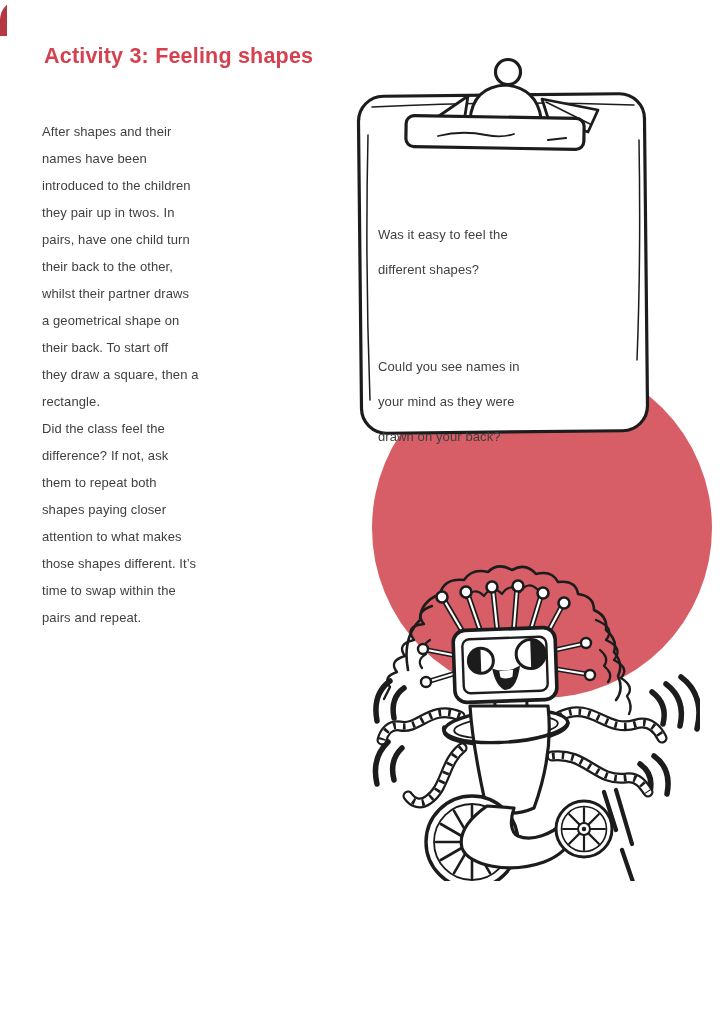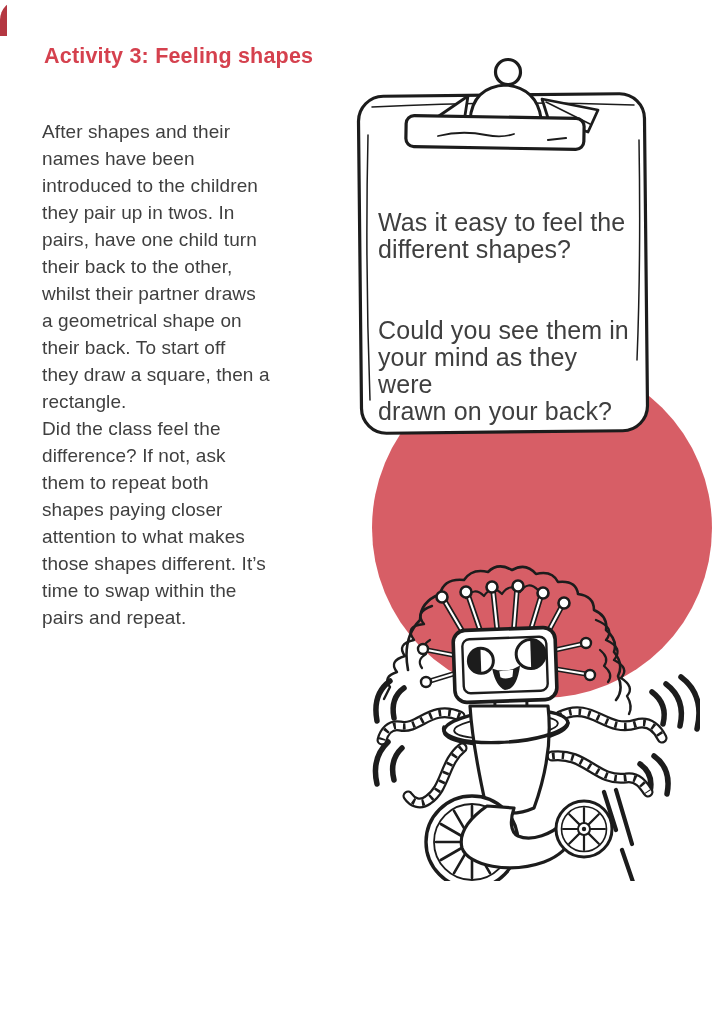--- a/index.html
+++ b/index.html
@@ -3,41 +3,41 @@
 <meta charset="utf-8">
 <style>
   html,body{margin:0;padding:0;background:#fff;}
   .page{position:relative;width:724px;height:881px;background:#fff;overflow:hidden;
         font-family:"Liberation Sans",sans-serif;border-radius:20px;}
 
   .heading{position:absolute;left:44px;top:44px;margin:0;
            font-size:21.5px;font-weight:700;letter-spacing:.2px;
            color:var(--heading-red);}
 
-  .body-text{position:absolute;width:305px;font-size:19px;line-height:27px;
+  .body-text{position:absolute;width:305px;font-size:13px;line-height:27px;
              letter-spacing:.1px;color:var(--body-text);white-space:pre-line;}
   .p1{left:42px;top:118px;}
   .p2{left:42px;top:651px;}
 
   .red-circle{position:absolute;left:372px;top:358px;width:340px;height:340px;
               border-radius:50%;background:var(--circle-red);z-index:1;}
   .pink-circle{position:absolute;left:135px;top:920px;width:125px;height:125px;
                border-radius:50%;background:var(--circle-pink);z-index:1;}
   .red-dot{position:absolute;left:617px;top:928px;width:49px;height:49px;
            border-radius:50%;background:var(--dot-red);z-index:1;}
   .corner-bar{position:absolute;left:0;top:0;width:7px;height:36px;
               background:var(--edge-bar-red);z-index:4;}
   .bottom-bar{position:absolute;left:85px;top:1015px;width:335px;height:8px;
               background:var(--edge-bar-red);z-index:4;}
 
   .clipboard-svg{position:absolute;left:350px;top:40px;z-index:2;}
   .robot-svg{position:absolute;left:370px;top:555px;z-index:3;}
 
   .note-text{position:absolute;left:378px;top:182px;width:256px;z-index:3;
-             font-size:25px;line-height:27px;letter-spacing:.1px;
+             font-size:13px;line-height:35px;letter-spacing:.1px;
              color:var(--body-text);white-space:pre-line;}
   .note-par + .note-par{margin-top:27px;}
 
   
   .ln{fill:none;stroke:var(--ink-black);stroke-linecap:round;stroke-linejoin:round;}
   .wfill{fill:#fff;stroke:var(--ink-black);stroke-linejoin:round;}
   .bfill{fill:var(--ink-black);stroke:none;}
   .rung{fill:none;stroke:var(--ink-black);stroke-width:6.5;
         stroke-dasharray:2.6 7;stroke-linecap:butt;}
 </style>
@@ -87,21 +87,21 @@
       <path class="ln" stroke-width="1.6" d="M546,102 L590,124"></path>
       <rect class="wfill" x="406" y="117" width="178" height="31" rx="8" stroke-width="3.2" transform="rotate(1 495 132)"></rect>
       <path class="ln" stroke-width="1.8" d="M438,136 Q462,130 486,135 Q502,138 514,134"></path>
       <path class="ln" stroke-width="2.2" d="M548,140 L566,138"></path>
     </g>
   </svg>
 
   <div class="note-text">
     <div class="note-par">Was it easy to feel the
 different shapes?</div>
-    <div class="note-par">Could you see them in
+    <div class="note-par">Could you see names in
 your mind as they were
 drawn on your back?</div>
   </div>
 
   <svg class="robot-svg" width="330" height="360" viewBox="370 555 330 360">
 
     <g>
       <path class="ln" stroke-width="2.6" d="M408,670 q-6,-32 12,-50 q0,-18 20,-26 q4,-16 24,-14 q8,-12 24,-8 q10,-10 24,-2 q14,-8 24,4 q16,-4 22,8 q18,-2 20,12 q16,2 16,16 q14,6 12,20 q12,10 8,22 q10,12 4,24 q6,14 -2,24"></path>
       <path class="ln" stroke-width="2.4" d="M432,606 q-18,6 -8,18 q-20,2 -10,16 q-18,4 -9,16 q-17,5 -8,16 q-15,5 -7,15 l-6,12"></path>
       <path class="ln" stroke-width="2.4" d="M596,620 q20,8 10,20 q18,8 8,20 q16,8 7,18 q14,9 6,18 q6,10 2,18"></path>

